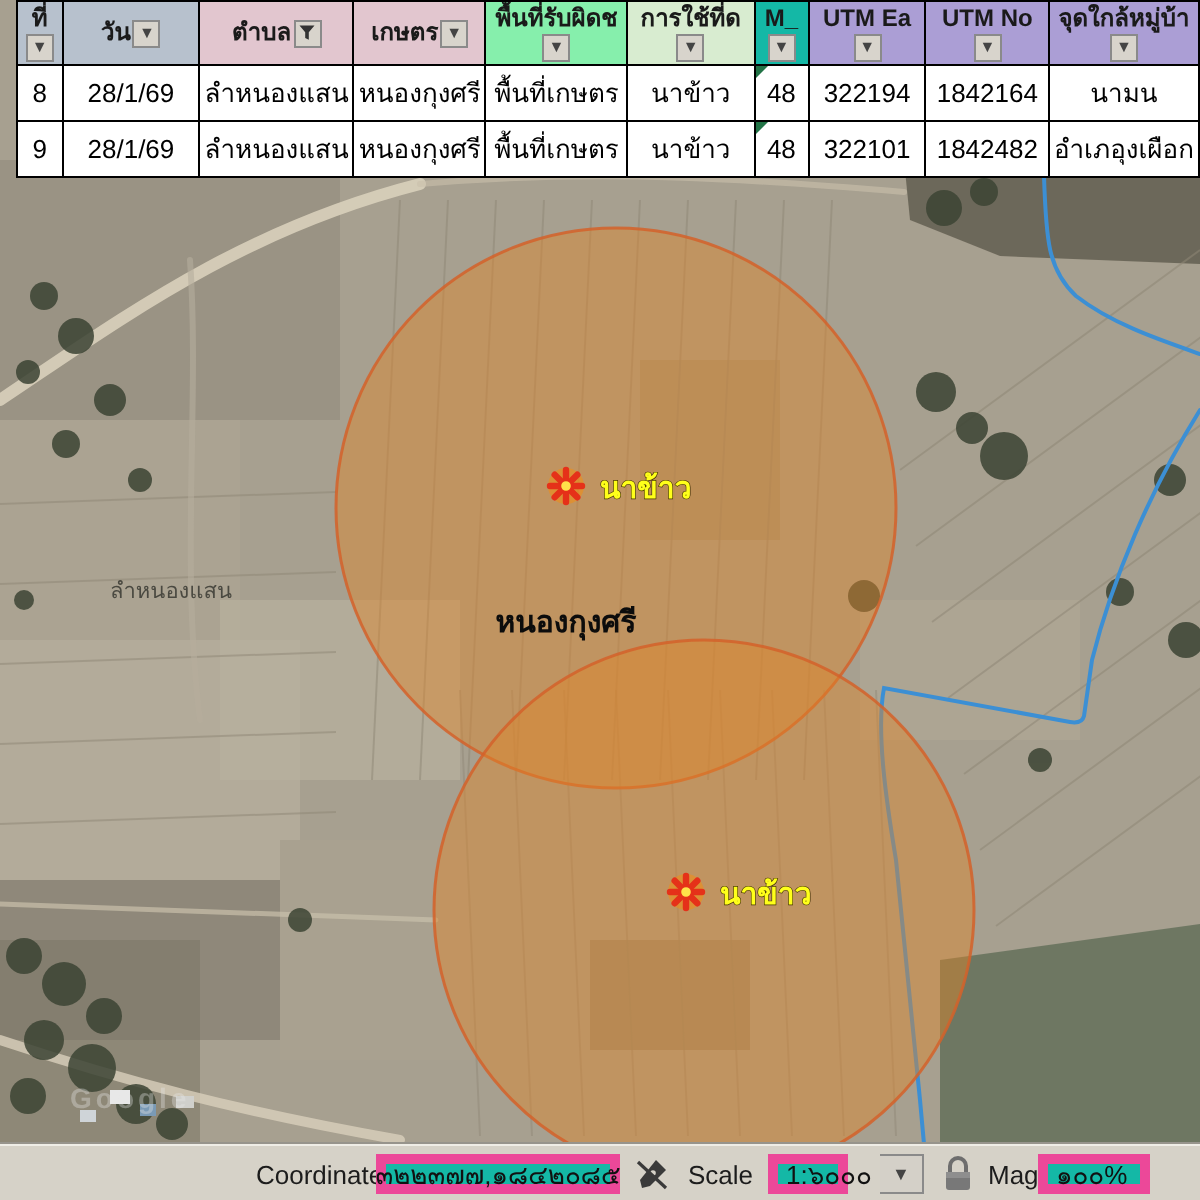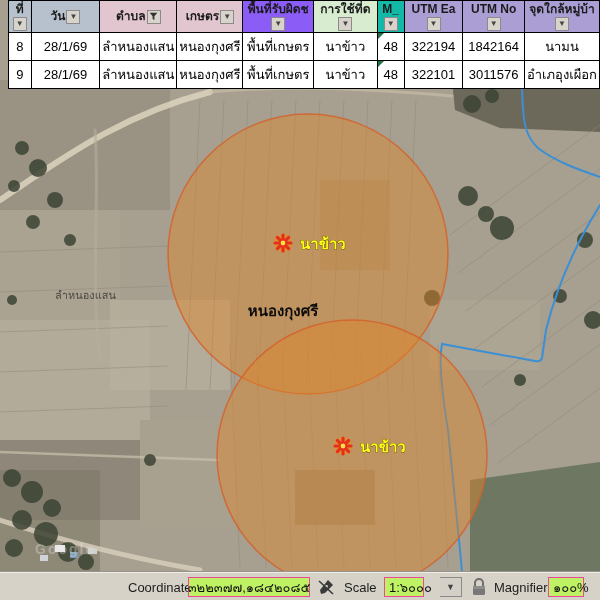--- a/index.html
+++ b/index.html
@@ -31,22 +31,22 @@
     font-size:8px; color:#444; cursor:pointer; flex:0 0 auto; }
   .err-corner::before { content:""; position:absolute; left:0; top:0;
     border-top:6px solid #217346; border-right:6px solid transparent; }
 
   
   #statusbar { position:absolute; left:0; bottom:0; width:600px; height:28px;
     background:#d6d2c8; border-top:1px solid #efede6;
     box-shadow:0 -1px 0 #97948c; font-size:13px; color:#1c1c1c; }
   .sb-item { position:absolute; top:0; height:28px; display:flex;
     align-items:center; }
-  .sb-input { position:absolute; top:4px; height:20px; background:#bef264;
-    border:1px solid #ec4899; font-size:13px; color:#111; display:flex;
+  .sb-input { position:absolute; top:4px; height:20px; background:#14b8a6;
+    border:5px solid #ec4899; font-size:13px; color:#111; display:flex;
     align-items:center; padding:0 4px; }
   #scale-arrow { position:absolute; top:4px; left:440px; width:22px; height:20px;
     background:#d4d0c8; border:1px solid #8a8a8a; border-left:none;
     display:flex; align-items:center; justify-content:center; font-size:9px;
     color:#444; cursor:pointer; }
   .sb-icon { position:absolute; top:4px; }
 </style>
 </head>
 <body>
 
@@ -227,21 +227,21 @@
                 </svg>
               </span>
             </span>
           </th>
           <th style="background: rgb(226, 198, 207);">
             <span class="hdr-inner">
               <span>เกษตร</span>
               <span class="drop-btn">▼</span>
             </span>
           </th>
-          <th style="background: #8b5cf6;">
+          <th style="background: #86efac;">
             <span class="hdr-inner">
               <span>พื้นที่รับผิดช</span>
               <span class="drop-btn">▼</span>
             </span>
           </th>
           <th style="background: rgb(216, 236, 208);">
             <span class="hdr-inner">
               <span>การใช้ที่ด</span>
               <span class="drop-btn">▼</span>
             </span>
@@ -287,21 +287,21 @@
         </tr>
         <tr>
           <td>9</td>
           <td>28/1/69</td>
           <td>ลำหนองแสน</td>
           <td>หนองกุงศรี</td>
           <td>พื้นที่เกษตร</td>
           <td>นาข้าว</td>
           <td class="err-corner">48</td>
           <td>322101</td>
-          <td>3011576</td>
+          <td>1842482</td>
           <td>อำเภอุงเผือก</td>
         </tr>
       </tbody>
   </table>
 
   <div id="statusbar">
     <span class="sb-item" style="left:128px">Coordinate</span>
     <span class="sb-input" style="left:188px; width:122px; justify-content:center">๓๒๒๓๗๗,๑๘๔๒๐๘๕</span>
     <svg class="sb-icon" style="left:316px" width="20" height="20" viewBox="0 0 20 20">
       <path d="M12,3 L17,8 L9,16 L5,17 L4,13 Z" fill="#3a3a3a"></path>
@@ -310,15 +310,15 @@
     </svg>
     <span class="sb-item" style="left:344px">Scale</span>
     <span class="sb-input" style="left:384px; width:40px">1:๖๐๐๐</span>
     <span id="scale-arrow">▼</span>
     <svg class="sb-icon" style="left:470px" width="18" height="20" viewBox="0 0 18 20">
       <path d="M5,9 V6 a4,4 0 0 1 8,0 V9" fill="none" stroke="#6e6e6e" stroke-width="2"></path>
       <rect x="3" y="9" width="12" height="9" rx="1.5" fill="#787878"></rect>
       <rect x="3" y="9" width="12" height="3" fill="#8e8e8e"></rect>
     </svg>
     <span class="sb-item" style="left:494px">Magnifier</span>
-    <span class="sb-input" style="left:548px; width:36px">๑๐๐%</span>
+    <span class="sb-input" style="left:519px; width:56px">๑๐๐%</span>
   </div>
 </div>
 
 </body></html>

